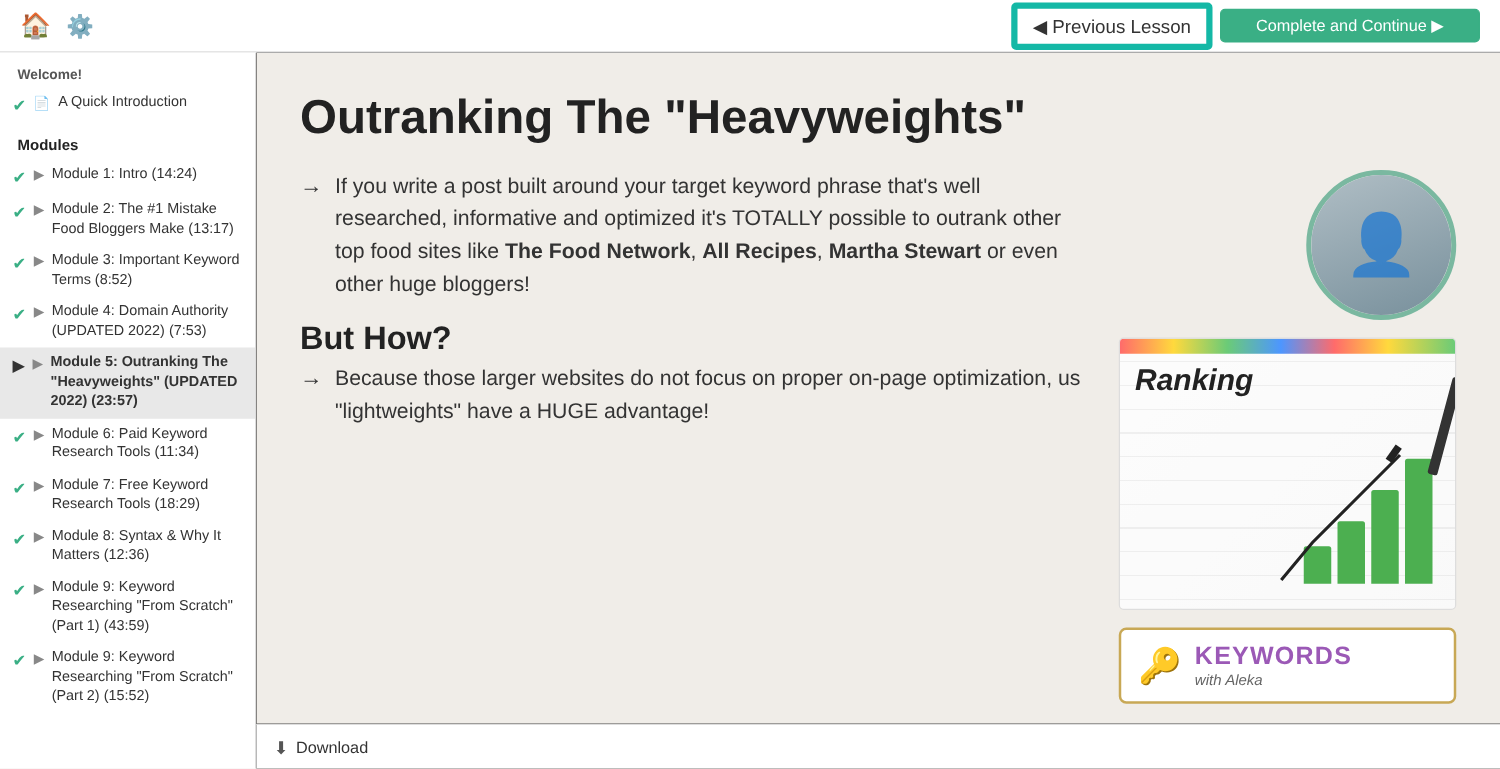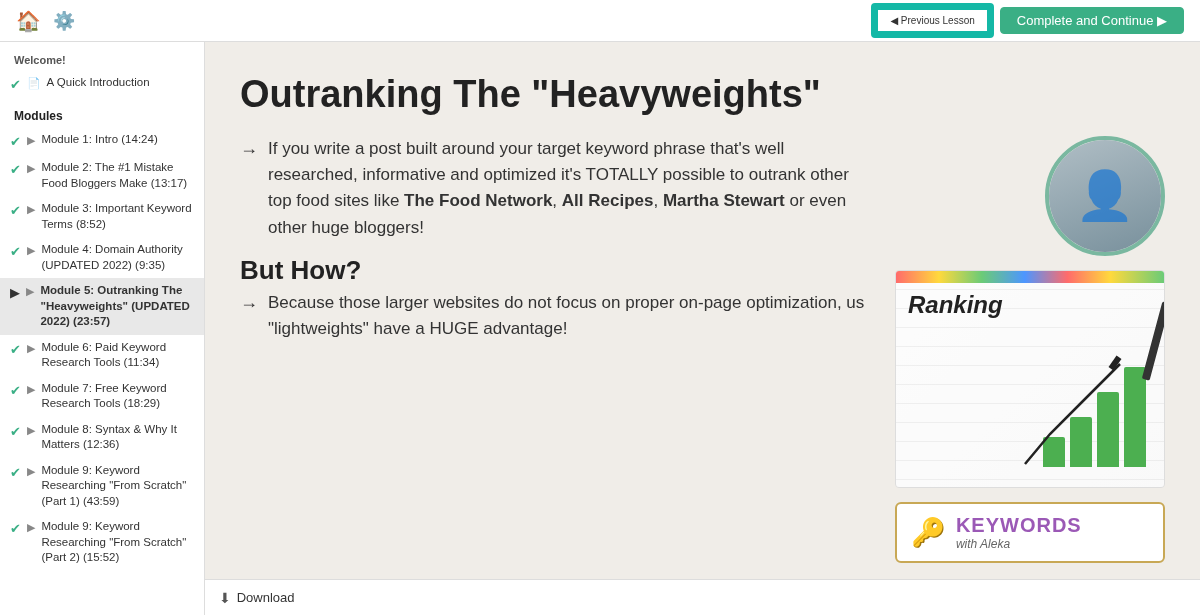--- a/index.html
+++ b/index.html
@@ -6,27 +6,27 @@
     body { font-family: -apple-system, BlinkMacSystemFont, 'Segoe UI', sans-serif; background: #f5f5f5; display: flex; flex-direction: column; height: 615px; overflow: hidden; }
 
     
     .top-nav {
       display: flex; align-items: center; justify-content: space-between;
       background: #fff; border-bottom: 1px solid #ddd; height: 42px; padding: 0 16px; flex-shrink: 0;
     }
     .top-nav-left { display: flex; align-items: center; gap: 12px; }
     .nav-buttons { display: flex; align-items: center; gap: 6px; }
     .btn-prev {
-      background: #fff; border: 7px solid #14b8a6; border-radius: 4px;
-      padding: 5px 12px; font-size: 10px; cursor: pointer; color: #333;
+      background: #fff; border: 5px solid #14b8a6; border-radius: 4px;
+      padding: 5px 12px; font-size: 15px; cursor: pointer; color: #333;
       display: flex; align-items: center; gap: 4px;
     }
     .btn-complete {
       background: #3aaf85; border: 1px solid #3aaf85; border-radius: 4px;
-      padding: 5px 16px; font-size: 13px; cursor: pointer; color: #fff;
+      padding: 5px 28px; font-size: 13px; cursor: pointer; color: #fff;
       display: flex; align-items: center; gap: 4px; font-weight: 500;
     }
 
     
     .main-layout { display: flex; flex: 1; overflow: hidden; }
 
     
     .sidebar {
       width: 205px; background: #fff; border-right: 1px solid #ddd;
       overflow-y: auto; flex-shrink: 0; padding-bottom: 10px;
@@ -153,21 +153,21 @@
       <span class="item-text">Module 2: The #1 Mistake Food Bloggers Make (13:17)</span>
     </div>
     <div class="sidebar-item">
       <span style="color:#3aaf85; font-size:13px; flex-shrink:0; margin-top:1px;">✔</span>
       <span style="font-size:11px; color:#888; flex-shrink:0; margin-top:1px;">▶</span>
       <span class="item-text">Module 3: Important Keyword Terms (8:52)</span>
     </div>
     <div class="sidebar-item">
       <span style="color:#3aaf85; font-size:13px; flex-shrink:0; margin-top:1px;">✔</span>
       <span style="font-size:11px; color:#888; flex-shrink:0; margin-top:1px;">▶</span>
-      <span class="item-text">Module 4: Domain Authority (UPDATED 2022) (9:35)</span>
+      <span class="item-text">Module 4: Domain Authority (UPDATED 2022) (7:53)</span>
     </div>
     <div class="sidebar-item active">
       <span style="color:#333; font-size:13px; flex-shrink:0; margin-top:1px;">▶</span>
       <span style="font-size:11px; color:#888; flex-shrink:0; margin-top:1px;">▶</span>
       <span class="item-text">Module 5: Outranking The "Heavyweights" (UPDATED 2022) (23:57)</span>
     </div>
     <div class="sidebar-item">
       <span style="color:#3aaf85; font-size:13px; flex-shrink:0; margin-top:1px;">✔</span>
       <span style="font-size:11px; color:#888; flex-shrink:0; margin-top:1px;">▶</span>
       <span class="item-text">Module 6: Paid Keyword Research Tools (11:34)</span>

